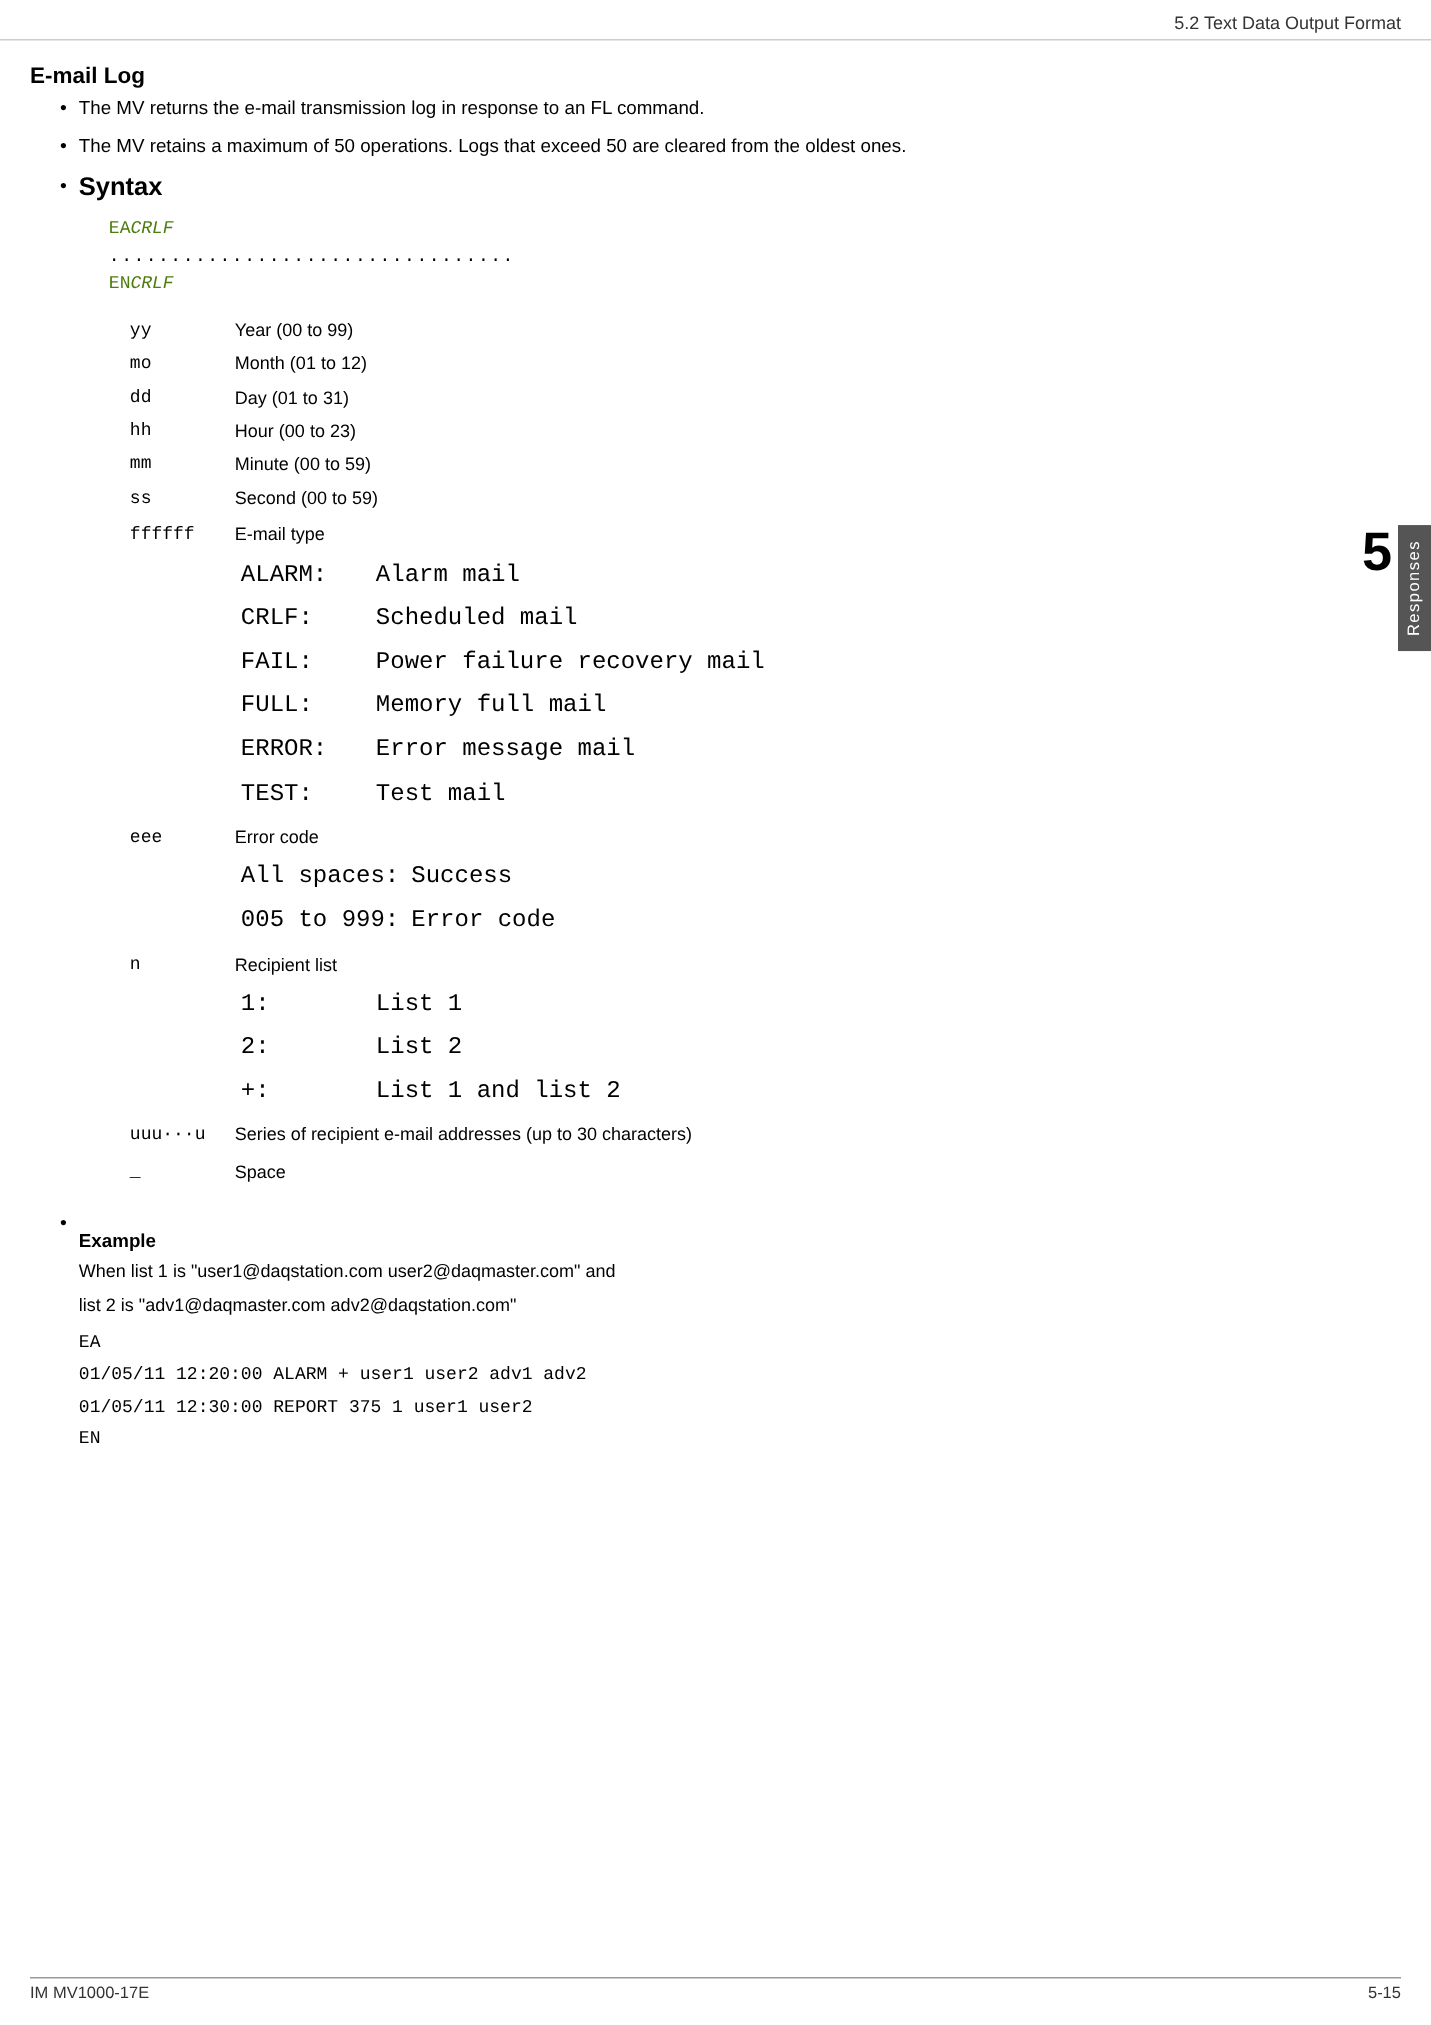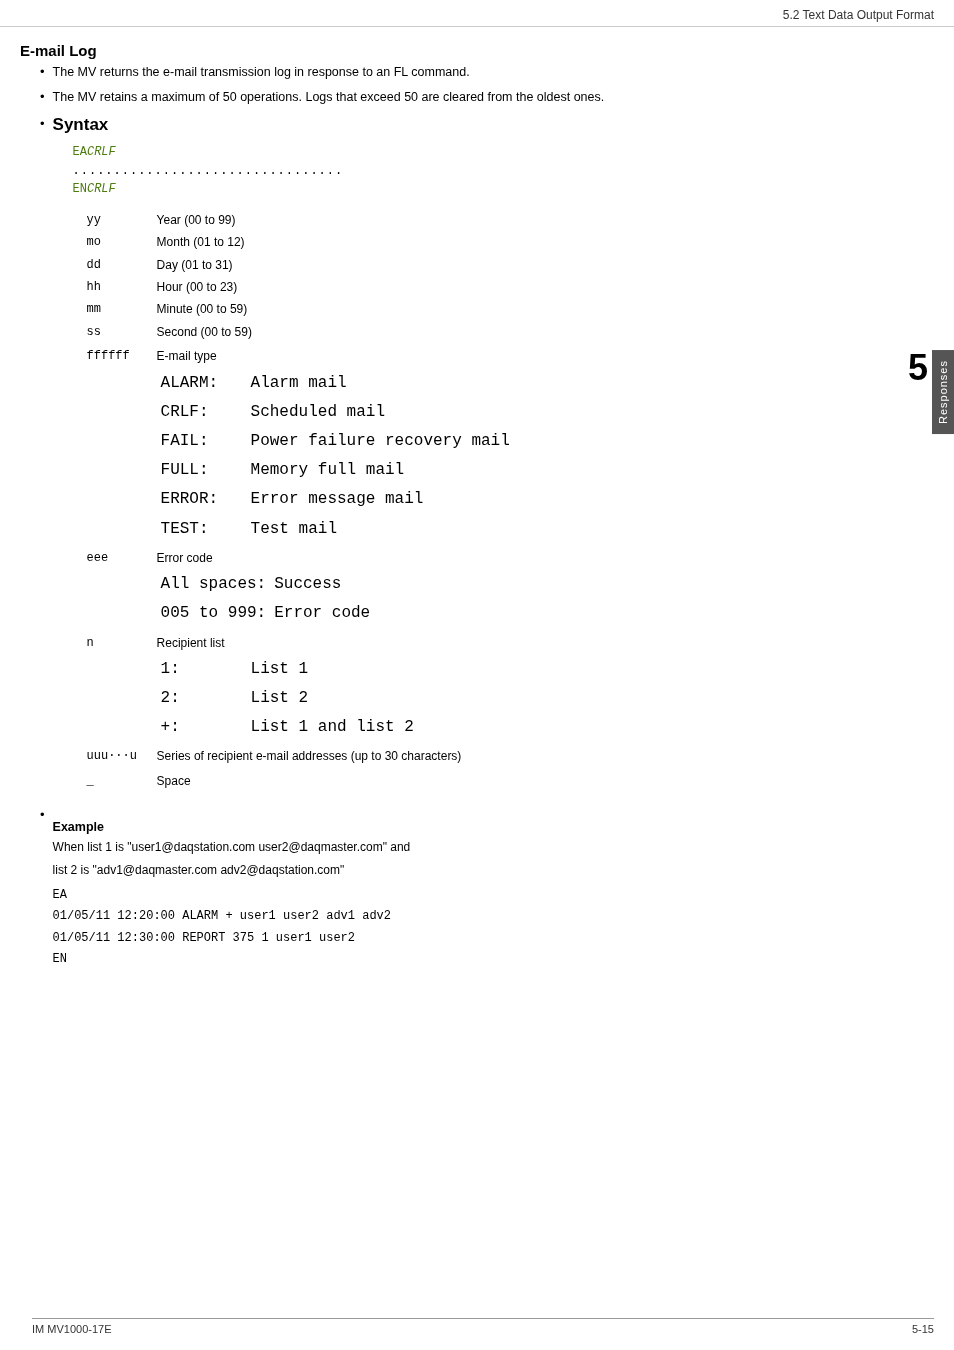--- a/index.html
+++ b/index.html
@@ -171,21 +171,21 @@
     .example-code {
       font-family: 'Courier New', monospace;
       font-size: 12px;
       line-height: 1.8;
       color: #000;
     }
     
     .footer {
       position: absolute;
       bottom: 15px;
-      left: 32px;
+      left: 20px;
       right: 20px;
       display: flex;
       justify-content: space-between;
       font-size: 11px;
       color: #333;
       border-top: 1px solid #999;
       padding-top: 4px;
     }
   </style>
 </head>

